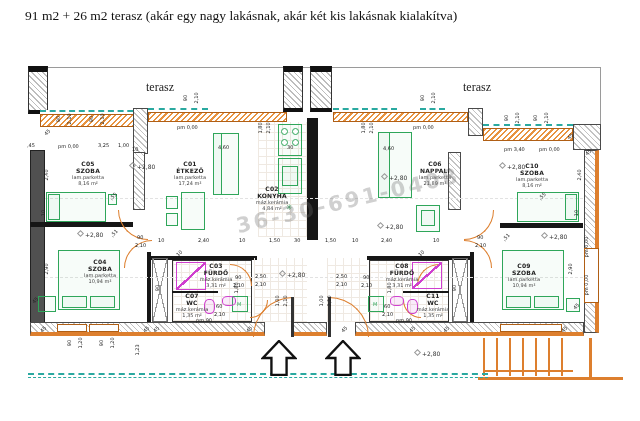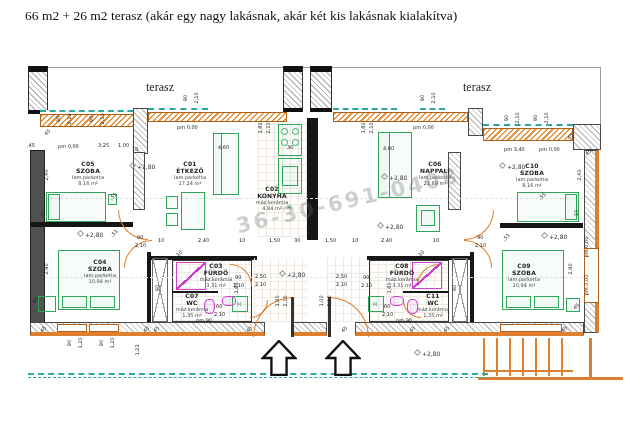--- a/index.html
+++ b/index.html
@@ -53,21 +53,21 @@
   .rl b{font-size:6px;line-height:7px;font-weight:bold;letter-spacing:.2px;}
   .rl span{font-size:5px;line-height:6px;color:#444;}
   .mch{position:absolute;font-size:5px;color:#2fa65a;text-align:center;}
   .ksym{position:absolute;font-size:8px;color:#2fa65a;}
   #wm{position:absolute;left:233px;top:183px;width:280px;font-size:21px;font-weight:bold;letter-spacing:3px;color:rgba(110,110,110,.32);transform:rotate(-13deg);z-index:9;white-space:nowrap;}
   svg.arrow{position:absolute;}
 </style>
 </head>
 <body>
 
-<div id="title">66 m2 + 26 m2 terasz (akár egy nagy lakásnak, akár két kis lakásnak kialakítva)</div>
+<div id="title">91 m2 + 26 m2 terasz (akár egy nagy lakásnak, akár két kis lakásnak kialakítva)</div>
 
 <div id="plan">
 
   <i class="ln" style="left:28px;top:67px;width:573px;height:1px"></i>
   <i class="ln" style="left:28px;top:67px;width:1px;height:47px"></i>
   <i class="ln" style="left:600px;top:67px;width:1px;height:58px"></i>
 
   <span class="terasz" style="left:160px;top:80px">terasz</span>
   <span class="terasz" style="left:477px;top:80px">terasz</span>
 

